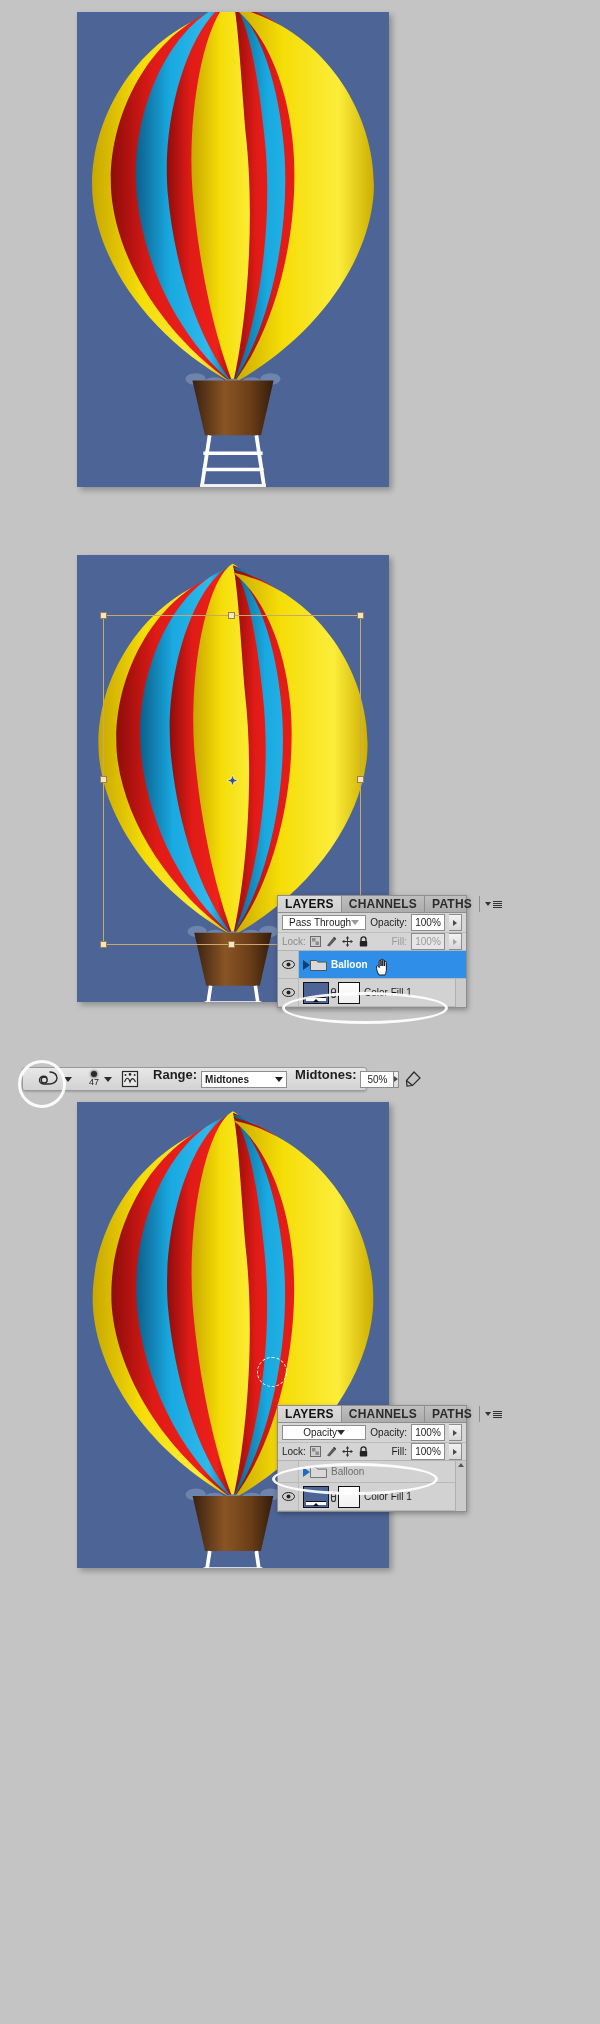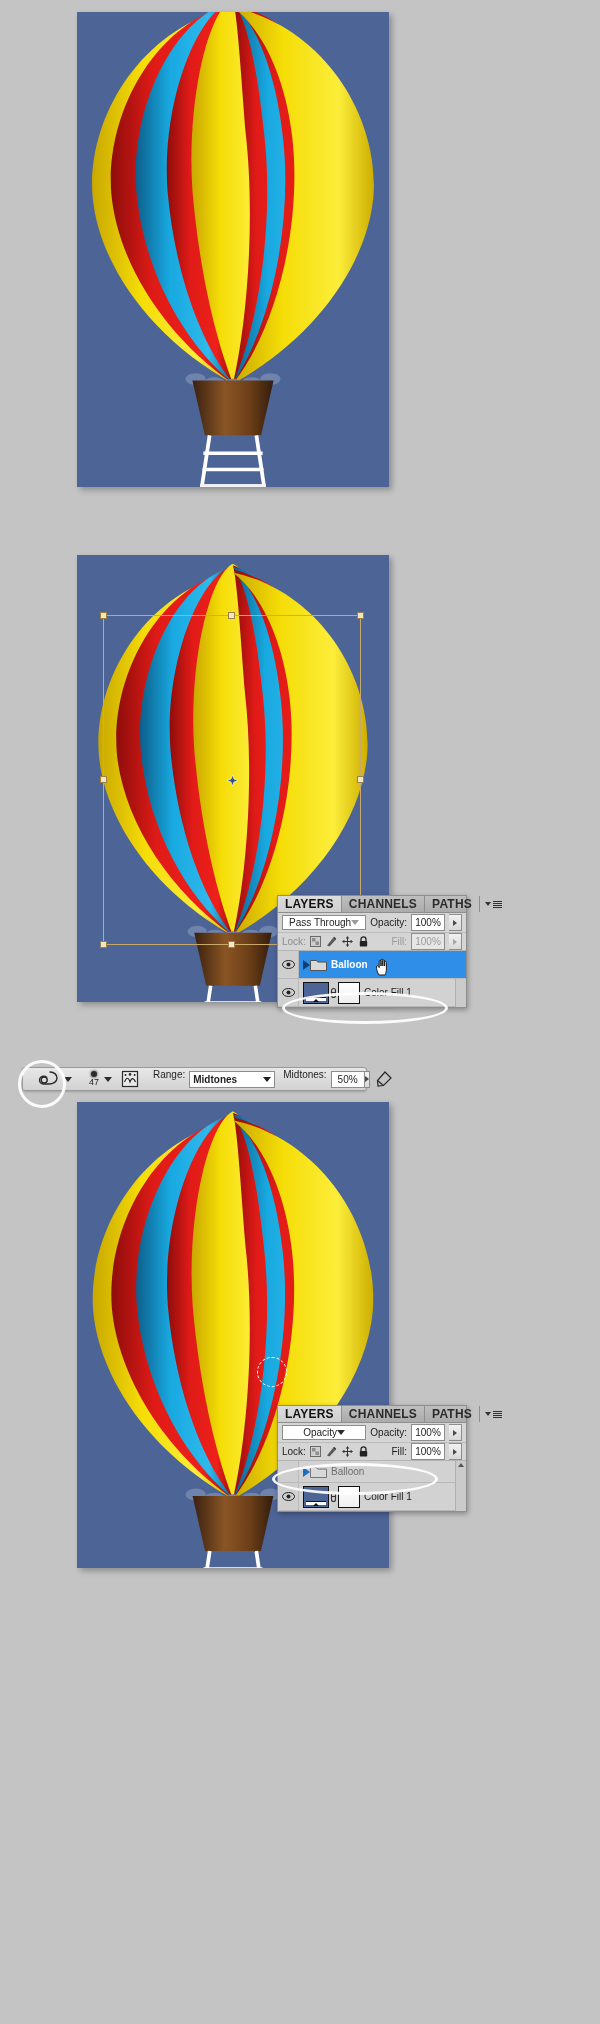--- a/index.html
+++ b/index.html
@@ -68,21 +68,21 @@
   .opt-sep{width:1px;height:20px;background:#a8a8a8;margin:0 6px;}
   .tool-icon{width:24px;height:22px;display:flex;align-items:center;justify-content:center;}
   .caret{
     width:0;height:0;border-left:4px solid transparent;border-right:4px solid transparent;
     border-top:5px solid #2b2b2b;margin:0 5px;
   }
   .brushsize{display:flex;flex-direction:column;align-items:center;width:24px;line-height:1;}
   .brushdot{width:6px;height:6px;border-radius:50%;background:#2a2a2a;margin-bottom:1px;
             box-shadow:0 0 2px 1px rgba(0,0,0,.35);}
   .brushnum{font-size:9px;color:#1e1e1e;}
-  .opt-label{margin:0 4px 9px 2px;font-size:10px;}
+  .opt-label{margin:0 4px 9px 2px;font-size:13px;font-weight:bold;}
   .combo{
     height:17px;background:#fff;border:1px solid #8d8d8d;
     display:flex;align-items:center;justify-content:space-between;
     padding:0 3px;font-size:10px;min-width:74px;font-weight:bold;
   }
   .combo .caret{border-top-color:#1e1e1e;margin:0 0 0 4px;}
   .numbox{
     height:17px;background:#fff;border:1px solid #8d8d8d;
     display:flex;align-items:center;justify-content:center;
     font-size:10px;min-width:34px;padding:0 3px;

